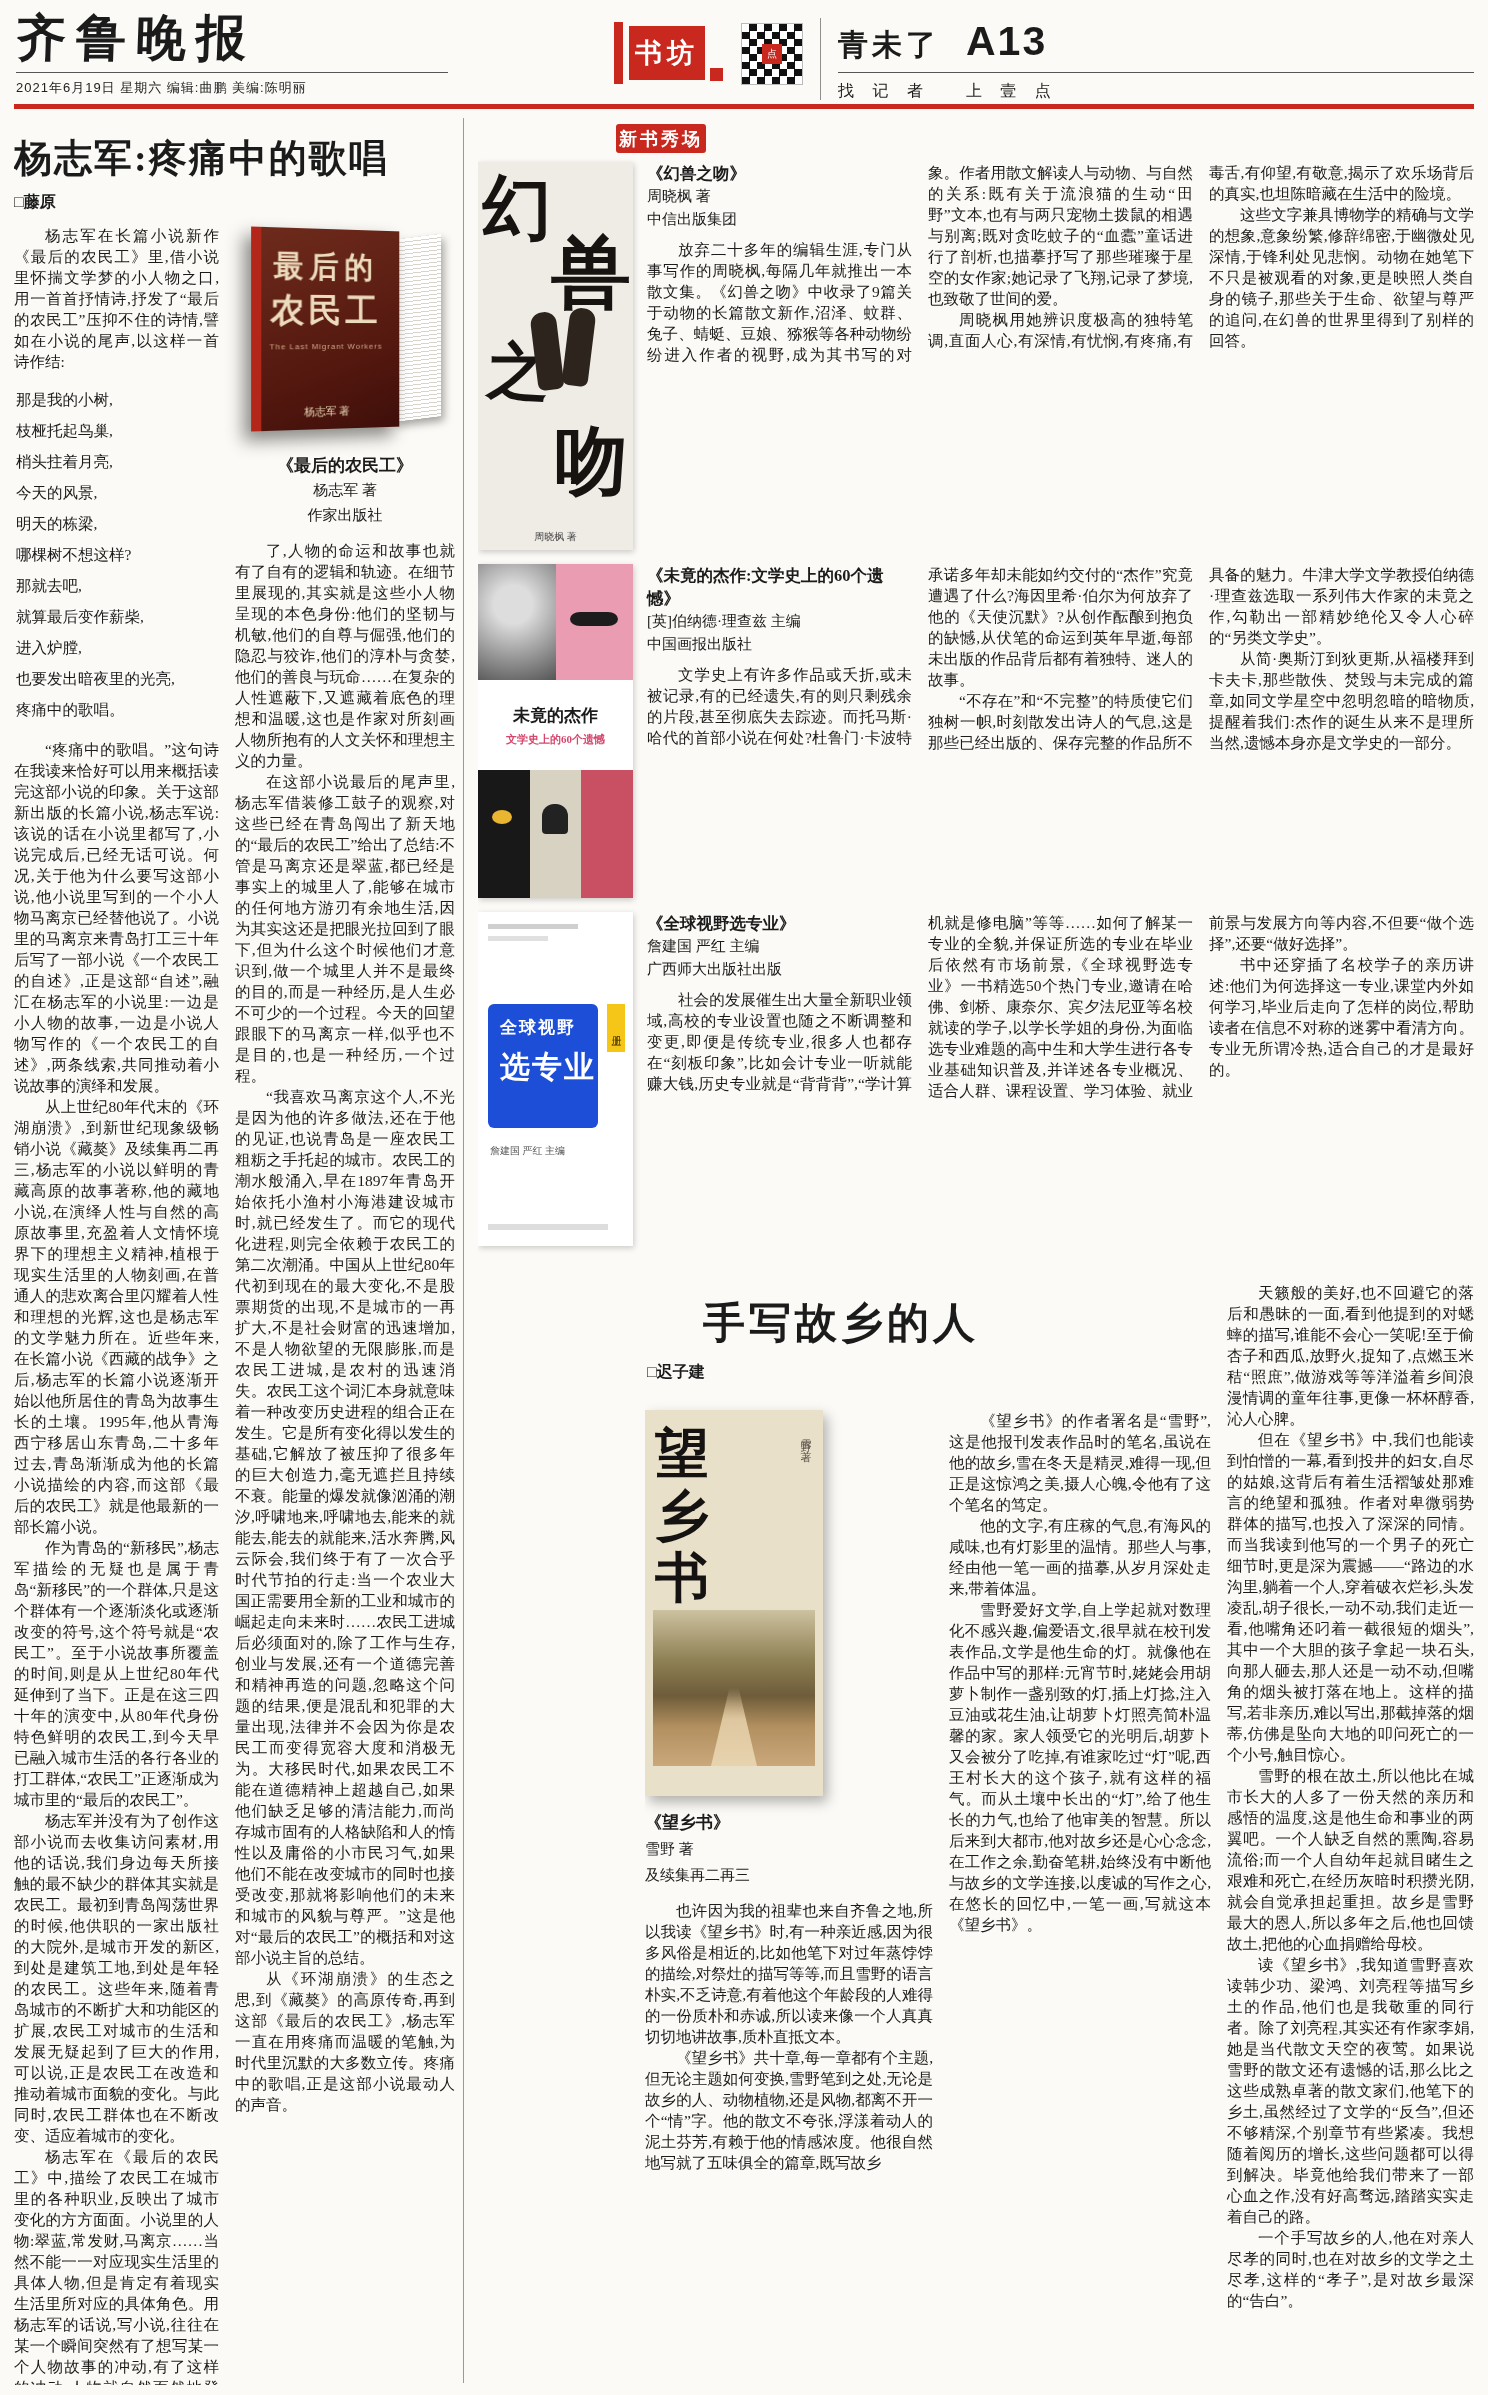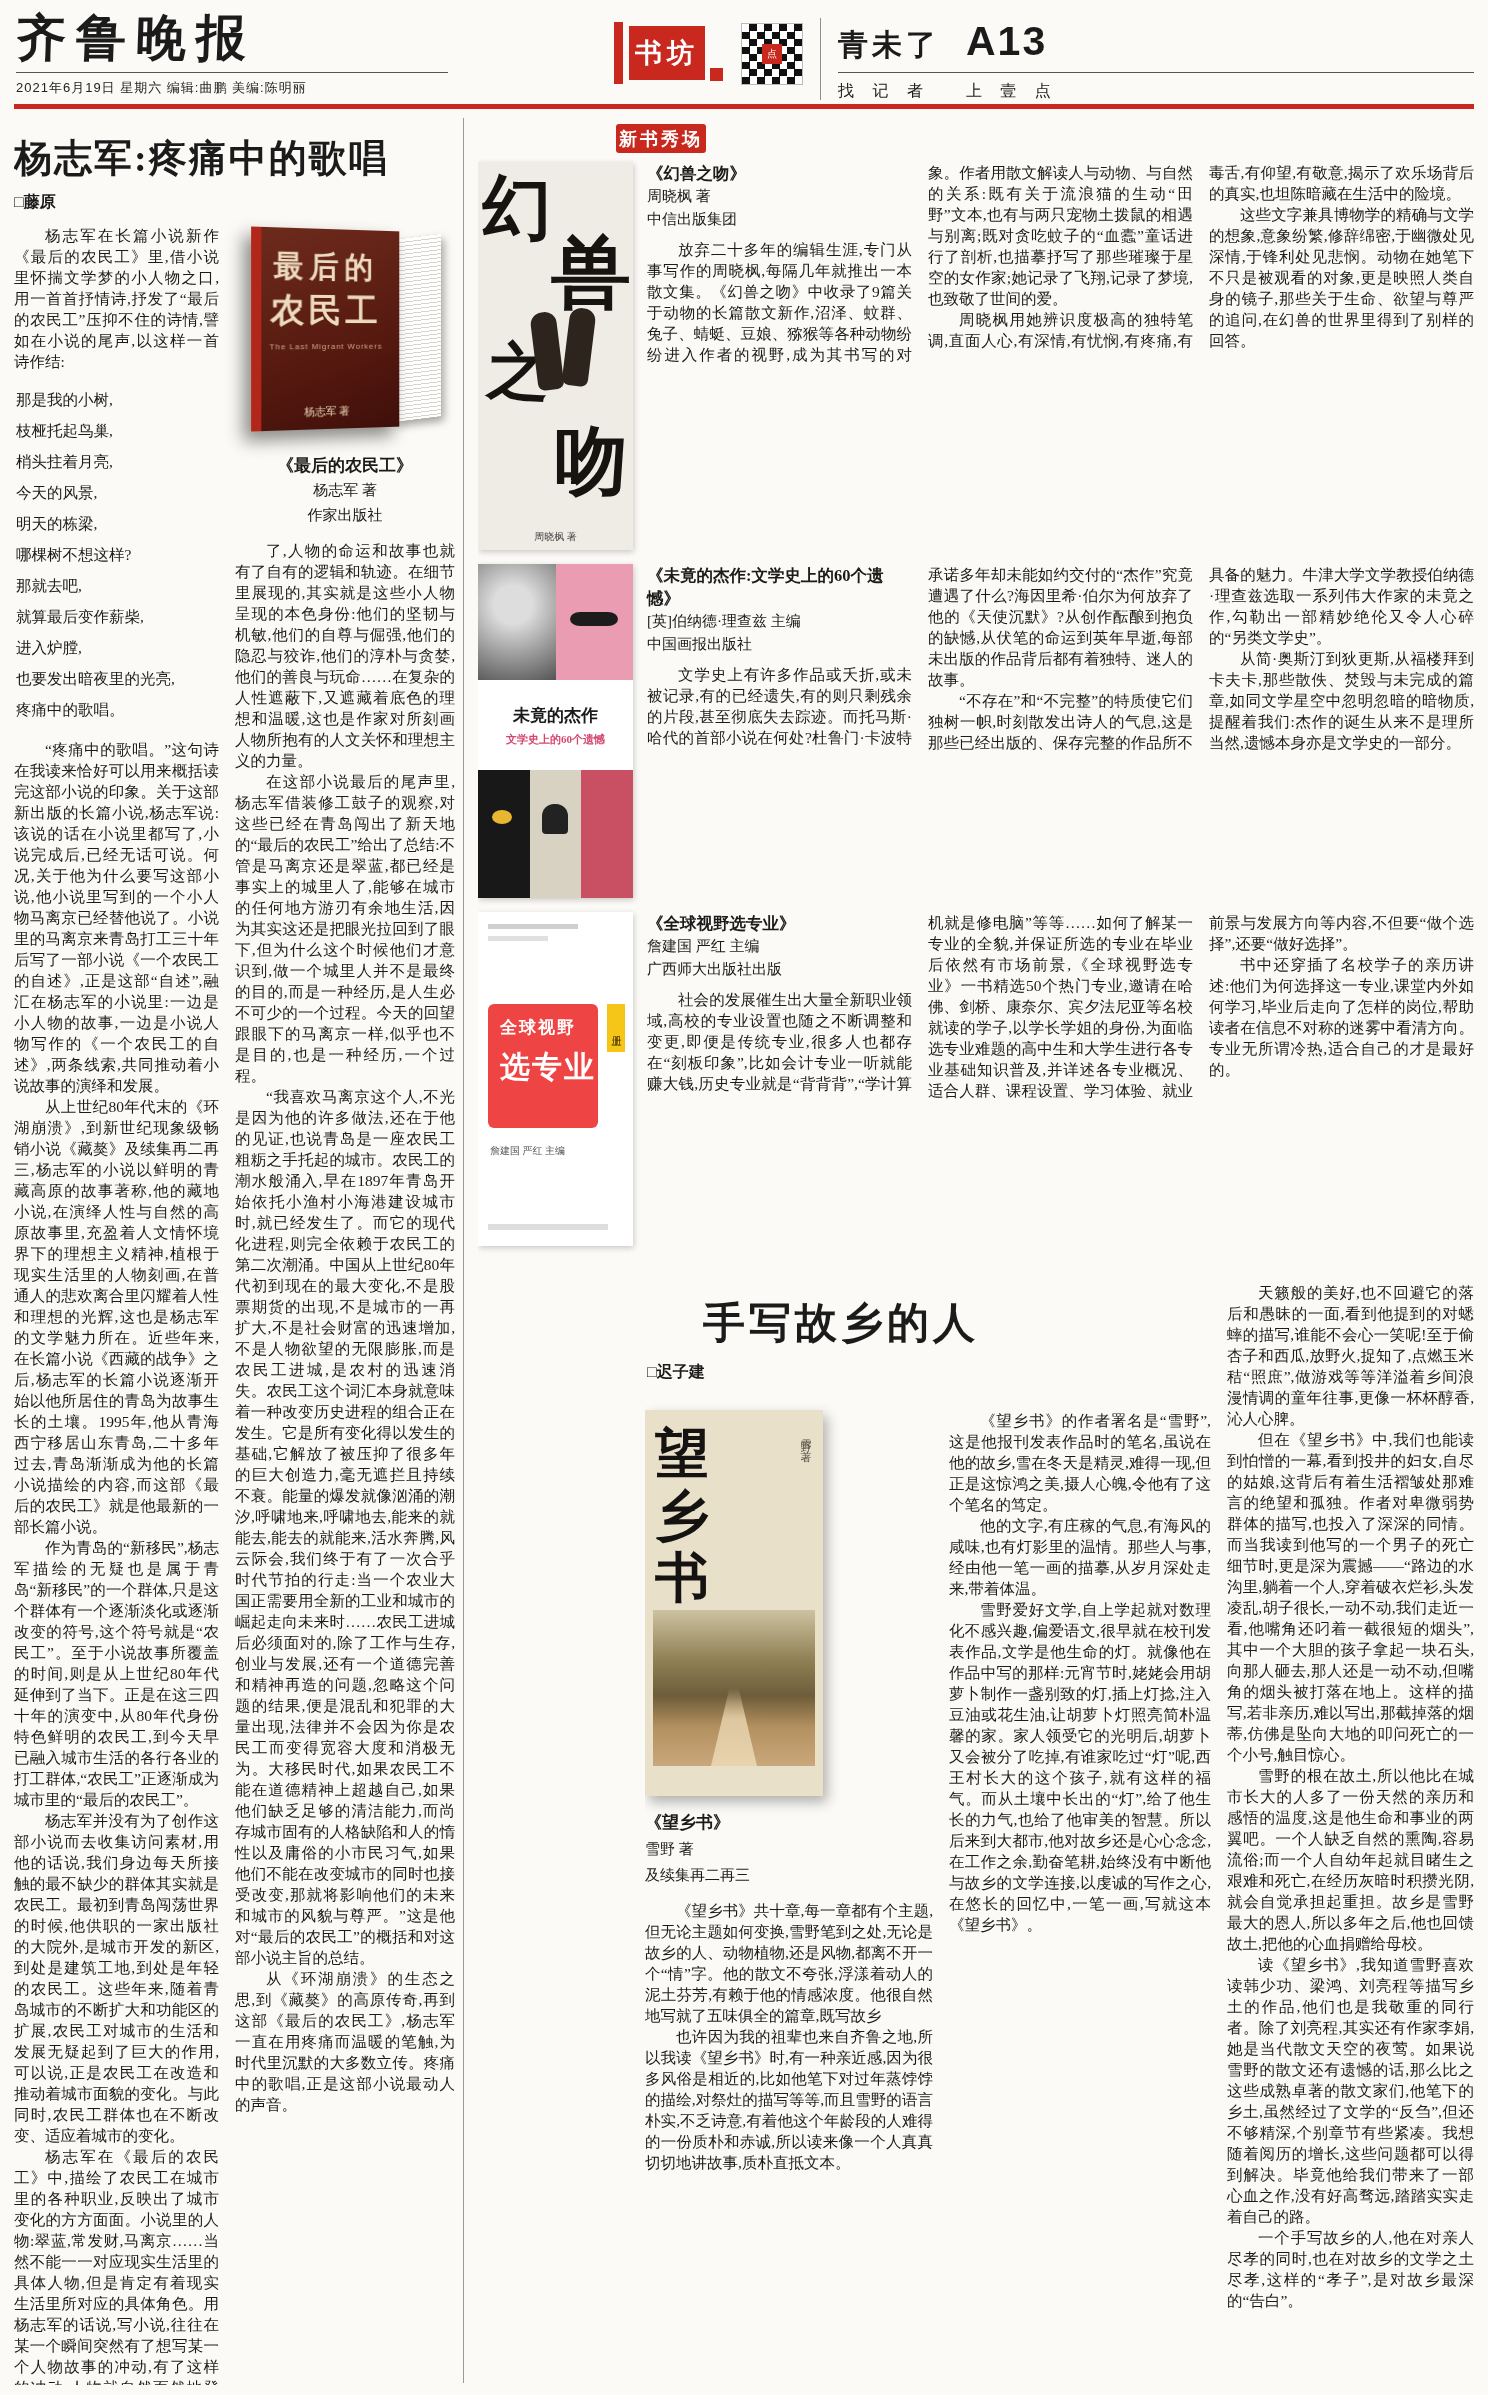--- a/index.html
+++ b/index.html
@@ -108,21 +108,21 @@
   .cb1 { background:#181818; position:relative; }
   .cb1::after { content:""; position:absolute; left:14px; top:40px; width:20px; height:14px;
     background:#e8b630; border-radius:50%; }
   .cb2 { background:#d8d2c2; position:relative; }
   .cb2::after { content:""; position:absolute; left:12px; top:34px; width:26px; height:30px;
     background:#222; border-radius:12px 12px 4px 4px; }
   .cb3 { background:#c94f63; }
   .cov3 { width:155px; height:334px; background:#fff; }
   .cov3 .tiny { position:absolute; left:10px; top:12px; width:90px; height:5px; background:#cfcfcf; }
   .cov3 .tiny2 { position:absolute; left:10px; top:24px; width:60px; height:5px; background:#e0e0e0; }
-  .cov3 .green { position:absolute; left:10px; top:92px; width:110px; height:124px; background:#ef4444;
+  .cov3 .green { position:absolute; left:10px; top:92px; width:110px; height:124px; background:#1d4ed8;
     border-radius:6px; color:#fff; padding:12px 0 0 12px; box-sizing:border-box;
     font-family:"Liberation Sans",sans-serif; }
   .cov3 .g1 { font-size:17px; font-weight:700; letter-spacing:2px; }
   .cov3 .g2 { font-size:30px; font-weight:900; letter-spacing:2px; margin-top:8px; }
   .cov3 .tag { position:absolute; right:8px; top:92px; width:18px; height:48px; background:#f5c518;
     color:#4a3a00; font-size:10px; writing-mode:vertical-rl; text-align:center; line-height:18px; }
   .cov3 .byl { position:absolute; left:12px; top:232px; font-size:10px; color:#555; }
   .cov3 .bbar { position:absolute; left:10px; bottom:16px; width:120px; height:6px; background:#ddd; }
   
   .article2 { position:absolute; left:645px; top:1282px; width:829px; height:1103px; overflow:hidden;
@@ -345,22 +345,22 @@
         <div class="seal"></div>
         <div class="au">雪野 著</div>
         <div class="photo"></div>
       </figure>
       <div class="a2-caption">
           <div>《望乡书》</div>
           <div>雪野 著</div>
           <div>及续集再二再三</div>
         </div>
       <div class="bt">
+          <p>也许因为我的祖辈也来自齐鲁之地,所以我读《望乡书》时,有一种亲近感,因为很多风俗是相近的,比如他笔下对过年蒸饽饽的描绘,对祭灶的描写等等,而且雪野的语言朴实,不乏诗意,有着他这个年龄段的人难得的一份质朴和赤诚,所以读来像一个人真真切切地讲故事,质朴直抵文本。</p>
           <p>《望乡书》共十章,每一章都有个主题,但无论主题如何变换,雪野笔到之处,无论是故乡的人、动物植物,还是风物,都离不开一个“情”字。他的散文不夸张,浮漾着动人的泥土芬芳,有赖于他的情感浓度。他很自然地写就了五味俱全的篇章,既写故乡</p>
-          <p>也许因为我的祖辈也来自齐鲁之地,所以我读《望乡书》时,有一种亲近感,因为很多风俗是相近的,比如他笔下对过年蒸饽饽的描绘,对祭灶的描写等等,而且雪野的语言朴实,不乏诗意,有着他这个年龄段的人难得的一份质朴和赤诚,所以读来像一个人真真切切地讲故事,质朴直抵文本。</p>
         </div>
     </div>
     <div class="a2-colB bt">
         <p>《望乡书》的作者署名是“雪野”,这是他报刊发表作品时的笔名,虽说在他的故乡,雪在冬天是精灵,难得一现,但正是这惊鸿之美,摄人心魄,令他有了这个笔名的笃定。</p>
         <p>他的文字,有庄稼的气息,有海风的咸味,也有灯影里的温情。那些人与事,经由他一笔一画的描摹,从岁月深处走来,带着体温。</p>
         <p>雪野爱好文学,自上学起就对数理化不感兴趣,偏爱语文,很早就在校刊发表作品,文学是他生命的灯。就像他在作品中写的那样:元宵节时,姥姥会用胡萝卜制作一盏别致的灯,插上灯捻,注入豆油或花生油,让胡萝卜灯照亮简朴温馨的家。家人领受它的光明后,胡萝卜又会被分了吃掉,有谁家吃过“灯”呢,西王村长大的这个孩子,就有这样的福气。而从土壤中长出的“灯”,给了他生长的力气,也给了他审美的智慧。所以后来到大都市,他对故乡还是心心念念,在工作之余,勤奋笔耕,始终没有中断他与故乡的文学连接,以虔诚的写作之心,在悠长的回忆中,一笔一画,写就这本《望乡书》。</p>
       </div>
     <div class="a2-colC bt">
         <p>天籁般的美好,也不回避它的落后和愚昧的一面,看到他提到的对蟋蟀的描写,谁能不会心一笑呢!至于偷杏子和西瓜,放野火,捉知了,点燃玉米秸“照庶”,做游戏等等洋溢着乡间浪漫情调的童年往事,更像一杯杯醇香,沁人心脾。</p>
         <p>但在《望乡书》中,我们也能读到怕憎的一幕,看到投井的妇女,自尽的姑娘,这背后有着生活褶皱处那难言的绝望和孤独。作者对卑微弱势群体的描写,也投入了深深的同情。而当我读到他写的一个男子的死亡细节时,更是深为震撼——“路边的水沟里,躺着一个人,穿着破衣烂衫,头发凌乱,胡子很长,一动不动,我们走近一看,他嘴角还叼着一截很短的烟头”,其中一个大胆的孩子拿起一块石头,向那人砸去,那人还是一动不动,但嘴角的烟头被打落在地上。这样的描写,若非亲历,难以写出,那截掉落的烟蒂,仿佛是坠向大地的叩问死亡的一个小号,触目惊心。</p>

